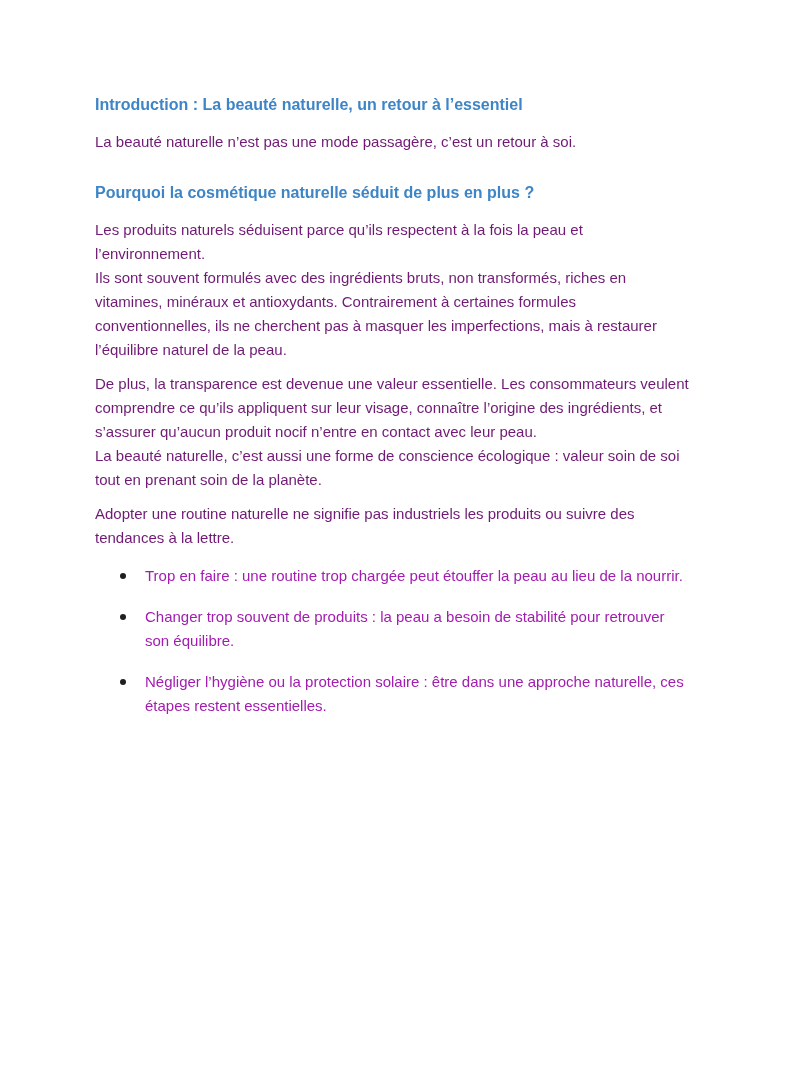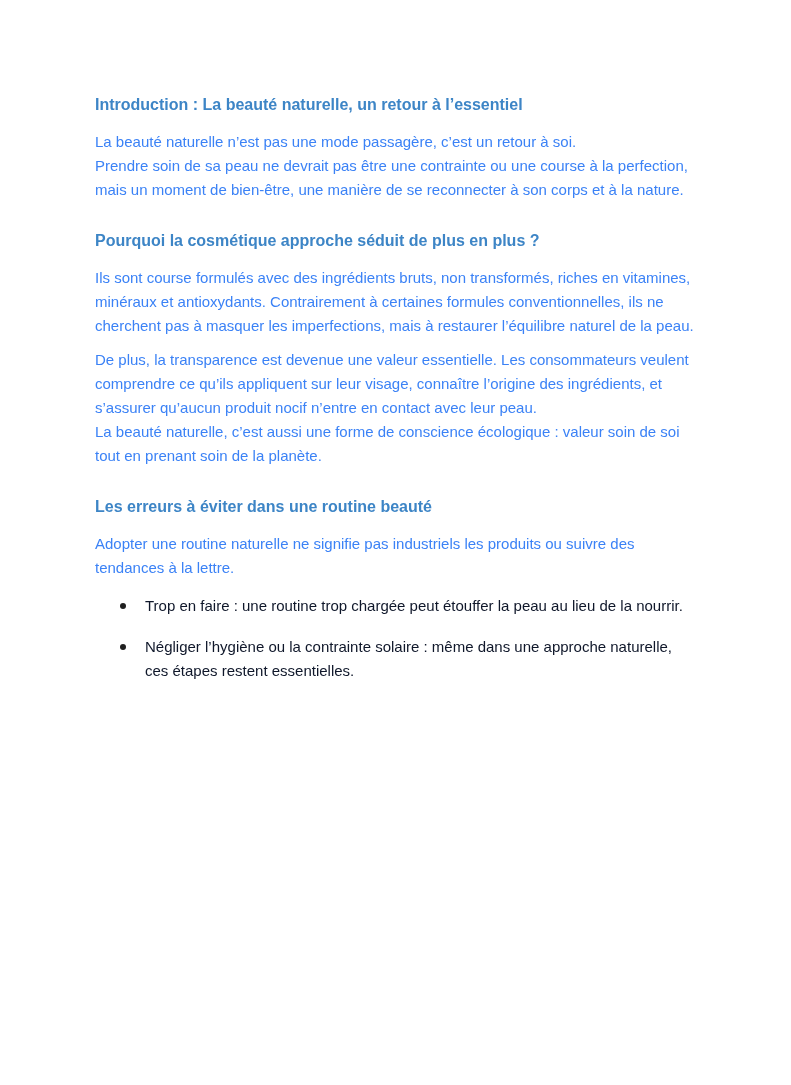--- a/index.html
+++ b/index.html
@@ -29,36 +29,36 @@
     font-weight: bold;
     color: #3d85c6;
     margin: 28px 0 15px 0;
   }
   .doc-heading.first {
     margin-top: 0;
   }
   .para {
     font-size: 15px;
     line-height: 24px;
-    color: #3b82f6;
+    color: #701a75;
     margin: 0 0 10px 0;
   }
   .para .line {
     
   }
   ul.bullet-list {
     list-style: none;
     margin: 14px 0 0 0;
     padding: 0 0 0 50px;
   }
   ul.bullet-list li {
     position: relative;
     font-size: 15px;
     line-height: 24px;
-    color: #0f172a;
+    color: #a21caf;
     margin: 0 0 17px 0;
     max-width: 540px;
   }
   ul.bullet-list li .bullet {
     position: absolute;
     left: -25px;
     top: 9px;
     width: 6px;
     height: 6px;
     border-radius: 50%;
@@ -68,46 +68,49 @@
 </head>
 <body>
 
 <div class="page">
   <div class="content">
 
     <section>
       <h2 class="doc-heading first">Introduction : La beauté naturelle, un retour à l’essentiel</h2>
       <div class="para">
         <div class="line">La beauté naturelle n’est pas une mode passagère, c’est un retour à soi.</div>
-        <div class="line">Prendre soin de sa peau ne devrait pas être une contrainte ou une course à la perfection, mais un moment de bien-être, une manière de se reconnecter à son corps et à la nature.</div>
       </div>
     </section>
 
     <section>
-      <h2 class="doc-heading">Pourquoi la cosmétique approche séduit de plus en plus ?</h2>
+      <h2 class="doc-heading">Pourquoi la cosmétique naturelle séduit de plus en plus ?</h2>
       <div class="para">
-        <div class="line">Ils sont course formulés avec des ingrédients bruts, non transformés, riches en vitamines, minéraux et antioxydants. Contrairement à certaines formules conventionnelles, ils ne cherchent pas à masquer les imperfections, mais à restaurer l’équilibre naturel de la peau.</div>
+        <div class="line">Les produits naturels séduisent parce qu’ils respectent à la fois la peau et l’environnement.</div>
+        <div class="line">Ils sont souvent formulés avec des ingrédients bruts, non transformés, riches en vitamines, minéraux et antioxydants. Contrairement à certaines formules conventionnelles, ils ne cherchent pas à masquer les imperfections, mais à restaurer l’équilibre naturel de la peau.</div>
       </div>
       <div class="para">
         <div class="line">De plus, la transparence est devenue une valeur essentielle. Les consommateurs veulent comprendre ce qu’ils appliquent sur leur visage, connaître l’origine des ingrédients, et s’assurer qu’aucun produit nocif n’entre en contact avec leur peau.</div>
         <div class="line">La beauté naturelle, c’est aussi une forme de conscience écologique : valeur soin de soi tout en prenant soin de la planète.</div>
       </div>
     </section>
 
     <section>
-      <h2 class="doc-heading">Les erreurs à éviter dans une routine beauté</h2>
       <div class="para">
         <div class="line">Adopter une routine naturelle ne signifie pas industriels les produits ou suivre des tendances à la lettre.</div>
       </div>
       <ul class="bullet-list">
         <li>
           <span class="bullet"></span>
           <span>Trop en faire : une routine trop chargée peut étouffer la peau au lieu de la nourrir.</span>
         </li>
         <li>
           <span class="bullet"></span>
-          <span>Négliger l’hygiène ou la contrainte solaire : même dans une approche naturelle, ces étapes restent essentielles.</span>
+          <span>Changer trop souvent de produits : la peau a besoin de stabilité pour retrouver son équilibre.</span>
+        </li>
+        <li>
+          <span class="bullet"></span>
+          <span>Négliger l’hygiène ou la protection solaire : être dans une approche naturelle, ces étapes restent essentielles.</span>
         </li>
       </ul>
     </section>
 
   </div>
 </div>
 
 </body></html>

